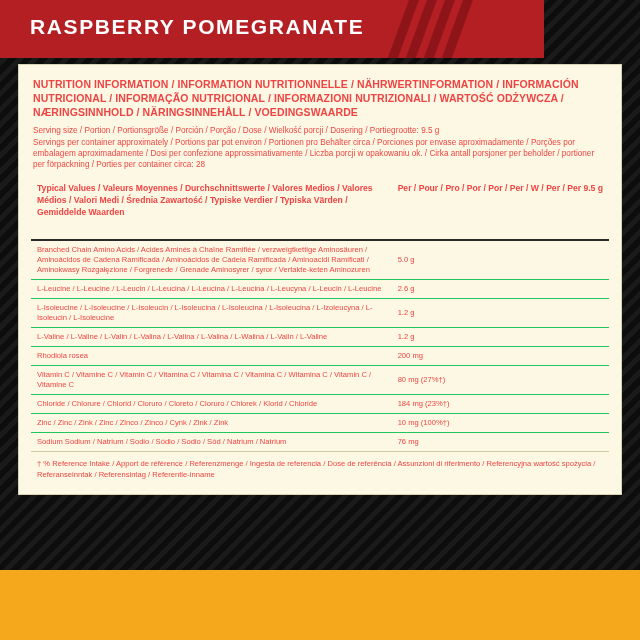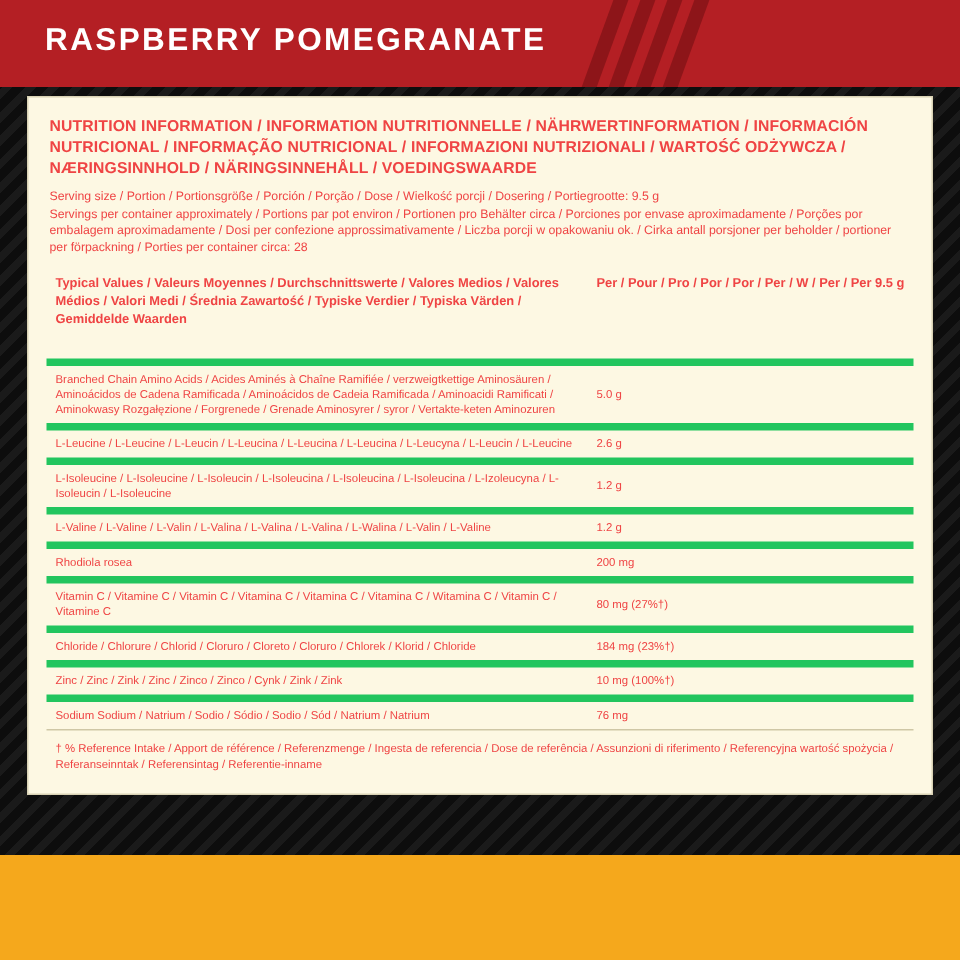--- a/index.html
+++ b/index.html
@@ -27,21 +27,21 @@
       #0d0d0d 5px,
       #0d0d0d 11px
     );
   }
 
   
   .top-band {
     position: absolute;
     left: 0;
     top: 0;
-    width: 640px;
+    width: 544px;
     height: 58px;
     background: #b41f24;
     overflow: hidden;
   }
   .top-band .band-stripe {
     position: absolute;
     top: -10px;
     width: 10px;
     height: 80px;
     background: #8d1519;
@@ -99,21 +99,21 @@
   
   table.nutri {
     width: 100%;
     border-collapse: collapse;
     font-size: 7.6px;
     line-height: 10px;
   }
   table.nutri td {
     padding: 4px 4px 4px 6px;
     vertical-align: middle;
-    border-top: 5px solid #22c55e;
+    border-top: 1px solid #22c55e;
   }
   table.nutri tr.head td {
     border-top: none;
     border-bottom: 2px solid #2a2a2a;
     font-weight: bold;
     font-size: 8.6px;
     line-height: 12px;
     padding-bottom: 21px;
     vertical-align: top;
   }

